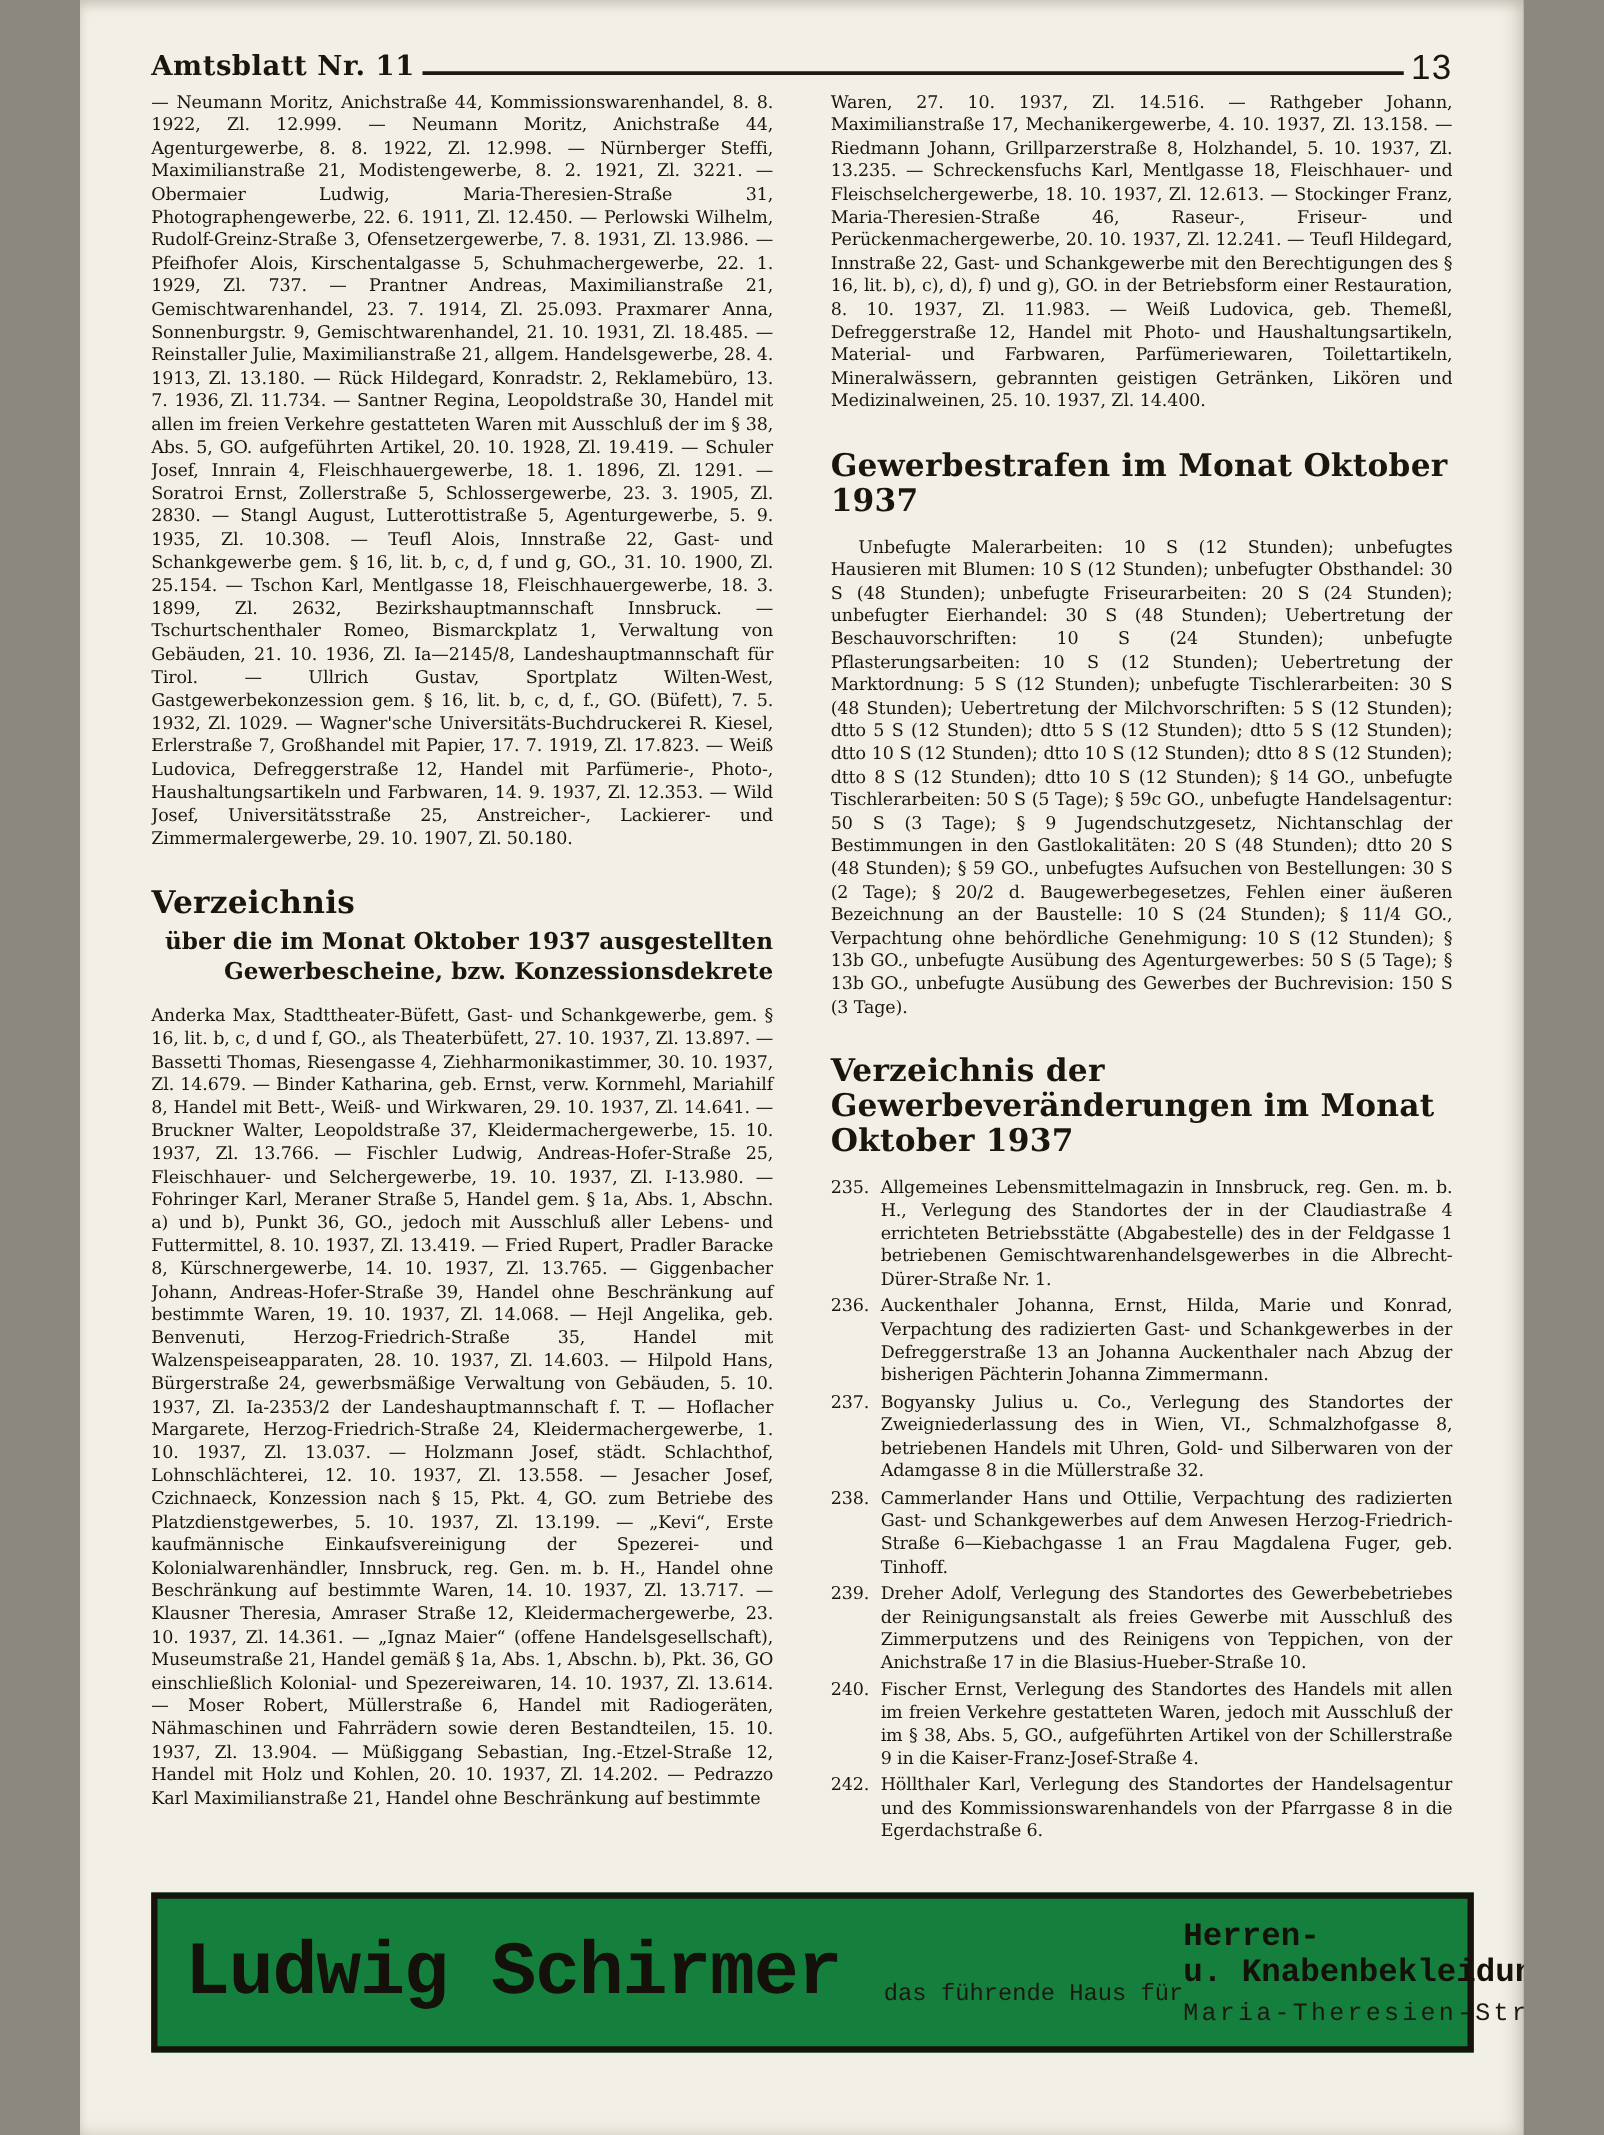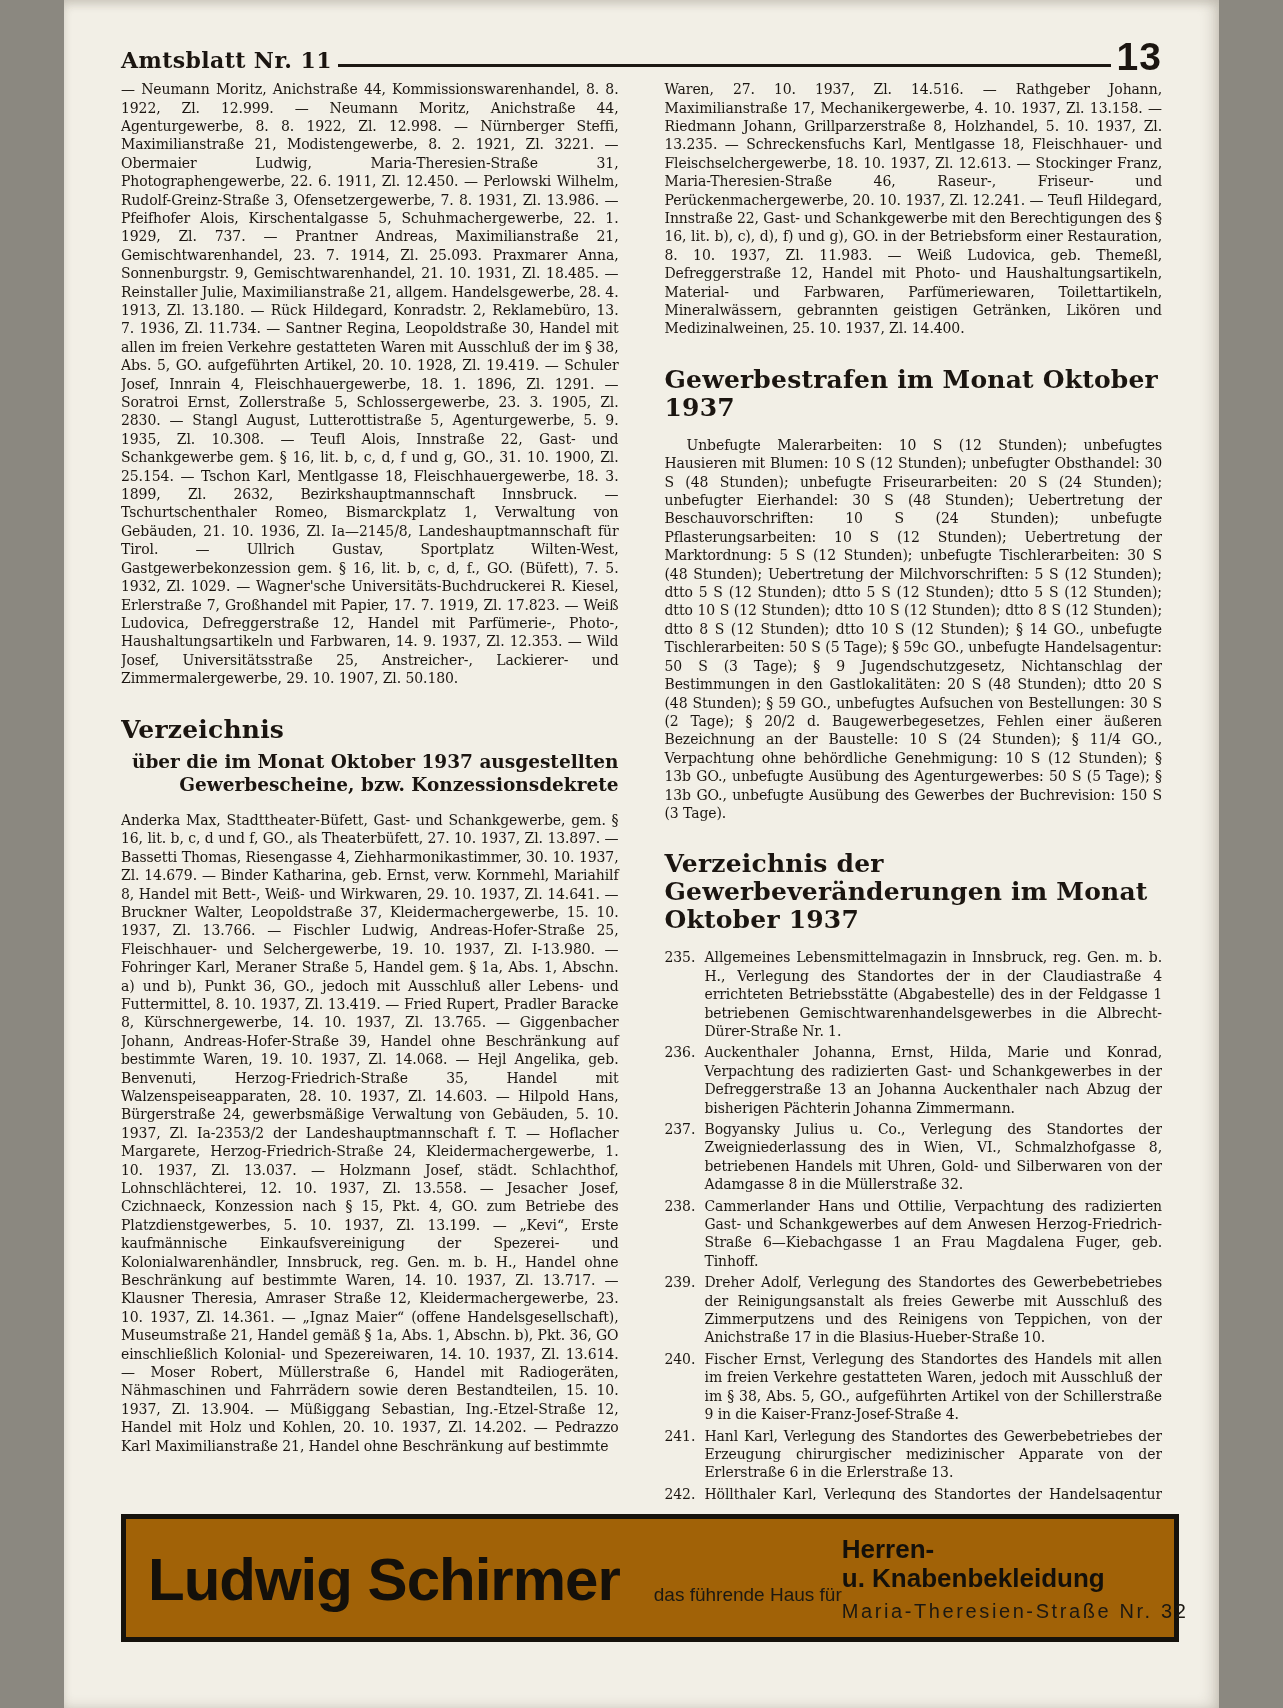--- a/index.html
+++ b/index.html
@@ -17,21 +17,21 @@
     overflow:hidden;
     box-shadow:inset -6px 0 14px rgba(60,50,35,.18), inset 0 4px 8px rgba(60,50,35,.12);
   }
 
   
   .page-header { display:flex; align-items:flex-end; }
   .masthead { font-weight:bold; font-size:22px; letter-spacing:.4px; white-space:nowrap; }
   .header-rule { flex:1; border-bottom:3px solid #1d1812; margin:0 6px 6px 6px; }
   .page-number {
     font-family:"Liberation Sans", sans-serif;
-    font-weight:bold; font-size:39px; line-height:.85; letter-spacing:1px;
+    font-weight:normal; font-size:28px; line-height:.85; letter-spacing:1px;
     white-space:nowrap;
   }
 
   
   .columns { display:flex; gap:46px; margin-top:7px; flex:1; overflow:hidden; }
   .col { flex:1; min-width:0; }
 
   .body-text {
     font-size:14px; line-height:1.315;
     text-align:justify;
@@ -59,22 +59,22 @@
 
   
   .ad-box {
     flex:0 0 auto;
     border:5px solid #16120c;
     margin:14px 0 66px 0;
     width:1058px;
     height:128px;
     padding:10px 26px 8px 22px;
     display:flex; align-items:center;
-    background:#a16207;
-    font-family:Liberation Sans, sans-serif;
+    background:#15803d;
+    font-family:Liberation Mono, monospace;
   }
   .ad-brand {
     font-weight:bold; font-size:60px; letter-spacing:-1px;
     white-space:nowrap; color:#14100a;
   }
   .ad-tagline {
     font-size:19px; margin-left:34px; margin-top:32px; white-space:nowrap; color:#1c1812;text-align:center;
   }
   .ad-right { margin-left:auto; padding-right:6px; }
   .ad-headline { font-weight:bold; font-size:26px; line-height:1.12; color:#14100a; white-space:nowrap; }
@@ -128,24 +128,20 @@
         </div>
         <div class="list-item">
           <span class="item-number">239.</span>
           <span class="item-text">Dreher Adolf, Verlegung des Standortes des Gewerbebetriebes der Reinigungsanstalt als freies Gewerbe mit Ausschluß des Zimmerputzens und des Reinigens von Teppichen, von der Anichstraße 17 in die Blasius-Hueber-Straße 10.</span>
         </div>
         <div class="list-item">
           <span class="item-number">240.</span>
           <span class="item-text">Fischer Ernst, Verlegung des Standortes des Handels mit allen im freien Verkehre gestatteten Waren, jedoch mit Ausschluß der im § 38, Abs. 5, GO., aufgeführten Artikel von der Schillerstraße 9 in die Kaiser-Franz-Josef-Straße 4.</span>
         </div>
         <div class="list-item">
-          <span class="item-number">241.</span>
-          <span class="item-text">Hanl Karl, Verlegung des Standortes des Gewerbebetriebes der Erzeugung chirurgischer medizinischer Apparate von der Erlerstraße 6 in die Erlerstraße 13.</span>
-        </div>
-        <div class="list-item">
           <span class="item-number">242.</span>
           <span class="item-text">Höllthaler Karl, Verlegung des Standortes der Handelsagentur und des Kommissionswarenhandels von der Pfarrgasse 8 in die Egerdachstraße 6.</span>
         </div>
       </div>
     </div>
 
   </div>
 
   <div class="ad-box">
     <div class="ad-brand">Ludwig Schirmer</div>

